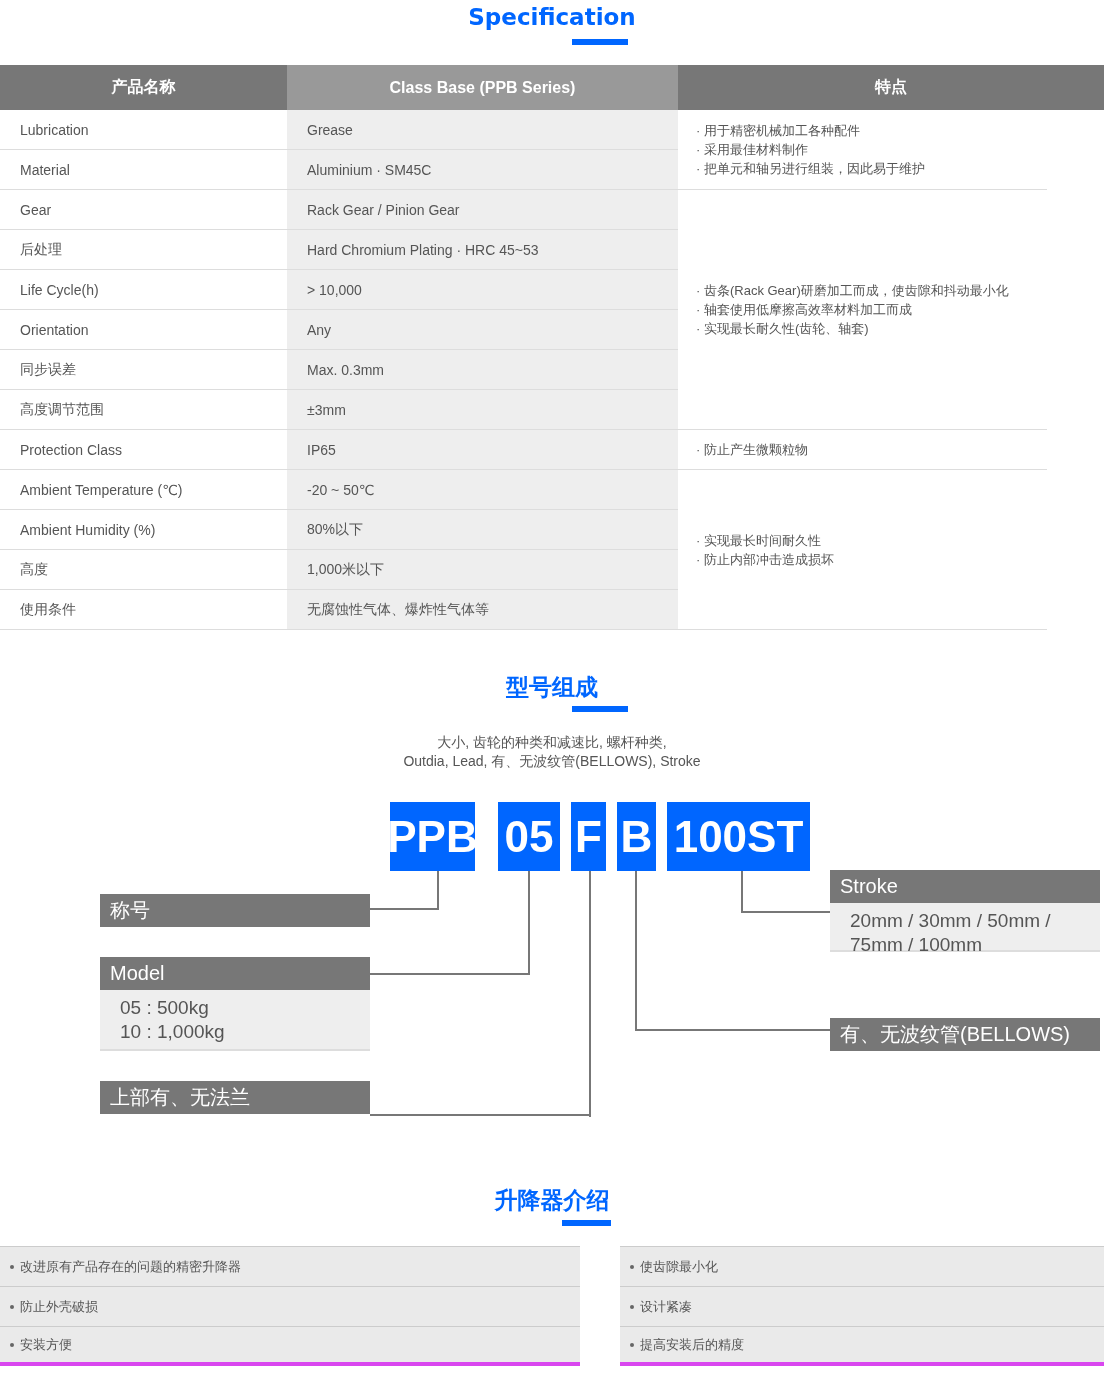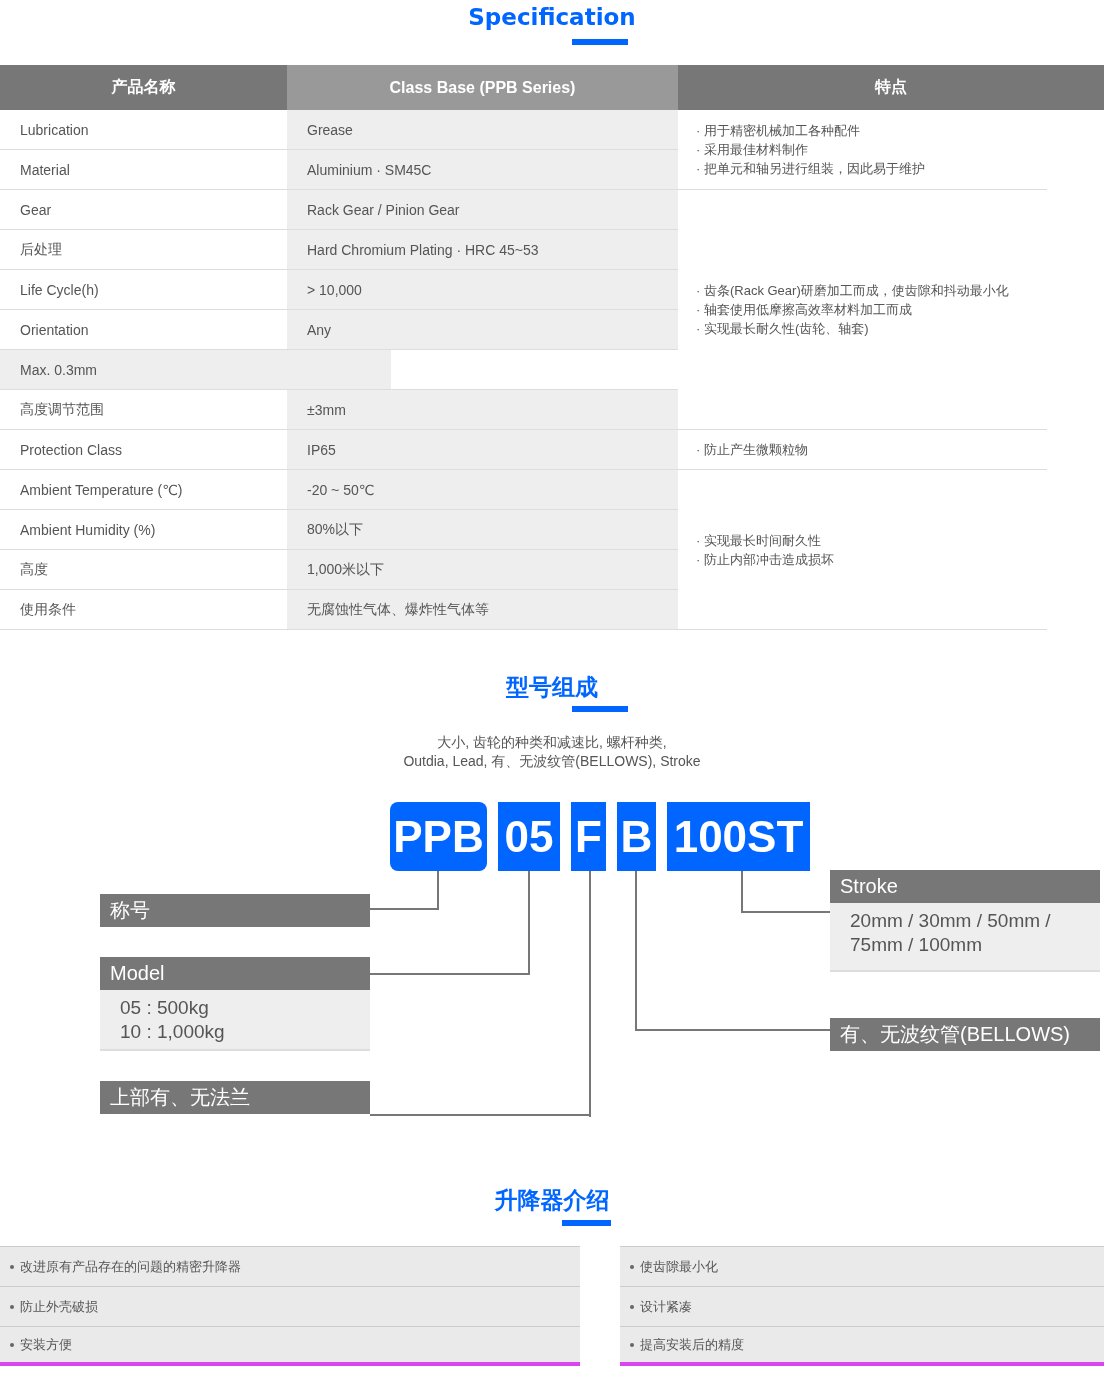--- a/index.html
+++ b/index.html
@@ -78,20 +78,21 @@
         </div>
       <div class="spec-row">
           <div class="c1">Life Cycle(h)</div>
           <div class="c2">&gt; 10,000</div>
         </div>
       <div class="spec-row">
           <div class="c1">Orientation</div>
           <div class="c2">Any</div>
         </div>
       <div class="spec-row">
+          <div class="c1">同步误差</div>
           <div class="c2">Max. 0.3mm</div>
         </div>
       <div class="spec-row">
           <div class="c1">高度调节范围</div>
           <div class="c2">±3mm</div>
         </div>
       <div class="spec-row">
           <div class="c1">Protection Class</div>
           <div class="c2">IP65</div>
         </div>
@@ -132,21 +133,21 @@
       </div>
     </div>
   </div>
 </div>
 
 <div class="section-title" style="top:672px;">型号组成</div>
 <div class="title-bar" style="top:706px;"></div>
 <div class="subtitle" style="top:733px;">大小, 齿轮的种类和减速比, 螺杆种类,</div>
 <div class="subtitle" style="top:752px;">Outdia, Lead, 有、无波纹管(BELLOWS), Stroke</div>
 
-<div class="code-box" style="left:390px;width:97px;border-radius:8px;">PPB</div>
+<div class="code-box" style="left:390px;width:85px;">PPB</div>
 <div class="code-box" style="left:498px;width:62px;">05</div>
 <div class="code-box" style="left:571px;width:35px;">F</div>
 <div class="code-box" style="left:617px;width:39px;">B</div>
 <div class="code-box" style="left:667px;width:143px;">100ST</div>
 
 <div class="line" style="left:437px;top:871px;width:2px;height:39px;"></div>
 <div class="line" style="left:370px;top:908px;width:69px;height:2px;"></div>
 
 <div class="line" style="left:528px;top:871px;width:2px;height:104px;"></div>
 <div class="line" style="left:370px;top:973px;width:160px;height:2px;"></div>
@@ -169,21 +170,21 @@
     <div>05 : 500kg</div>
     <div>10 : 1,000kg</div>
   </div>
 </div>
 <div class="label-box" style="left:100px;top:1081px;">
   <div class="label-head">上部有、无法兰</div>
 </div>
 
 <div class="label-box" style="left:830px;top:870px;">
   <div class="label-head">Stroke</div>
-  <div class="label-body" style="height:69px;">
+  <div class="label-body" style="height:49px;">
     <div>20mm / 30mm / 50mm /</div>
     <div>75mm / 100mm</div>
   </div>
 </div>
 <div class="label-box" style="left:830px;top:1018px;">
   <div class="label-head">有、无波纹管(BELLOWS)</div>
 </div>
 
 <div class="section-title" style="top:1185px;">升降器介绍</div>
 <div class="title-bar" style="top:1220px;left:562px;width:49px;"></div>

